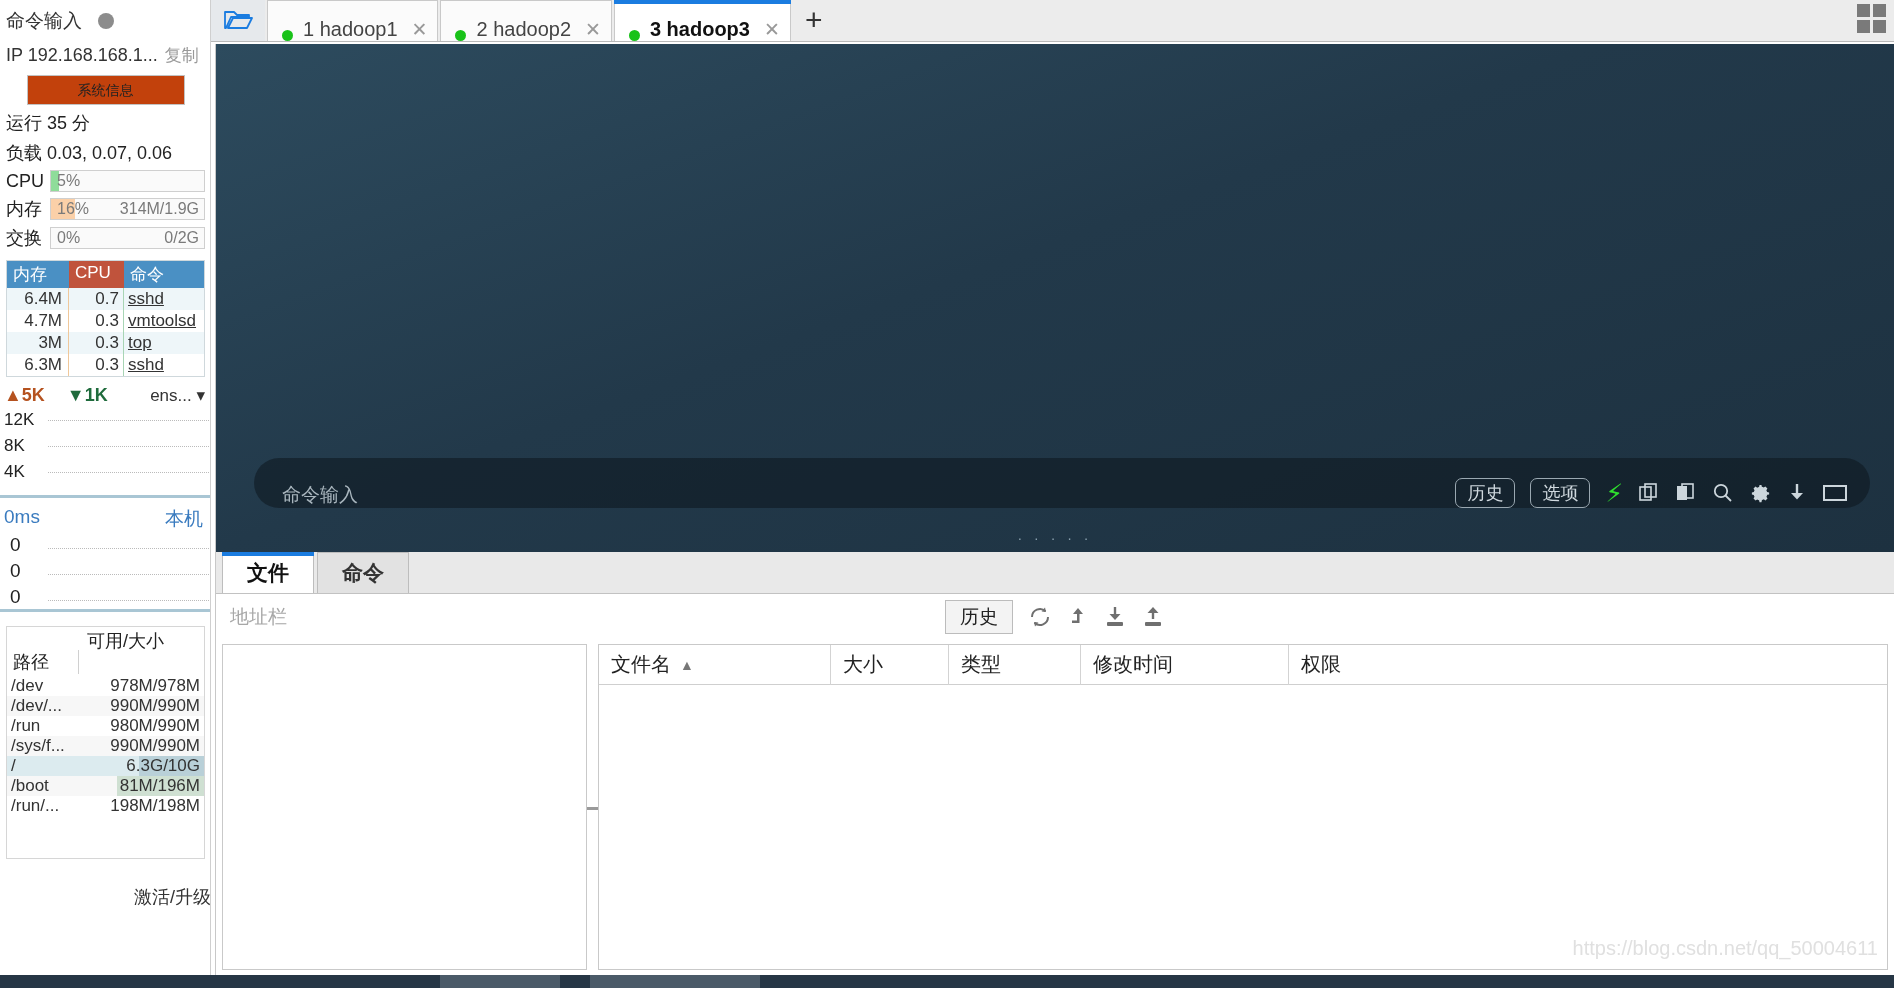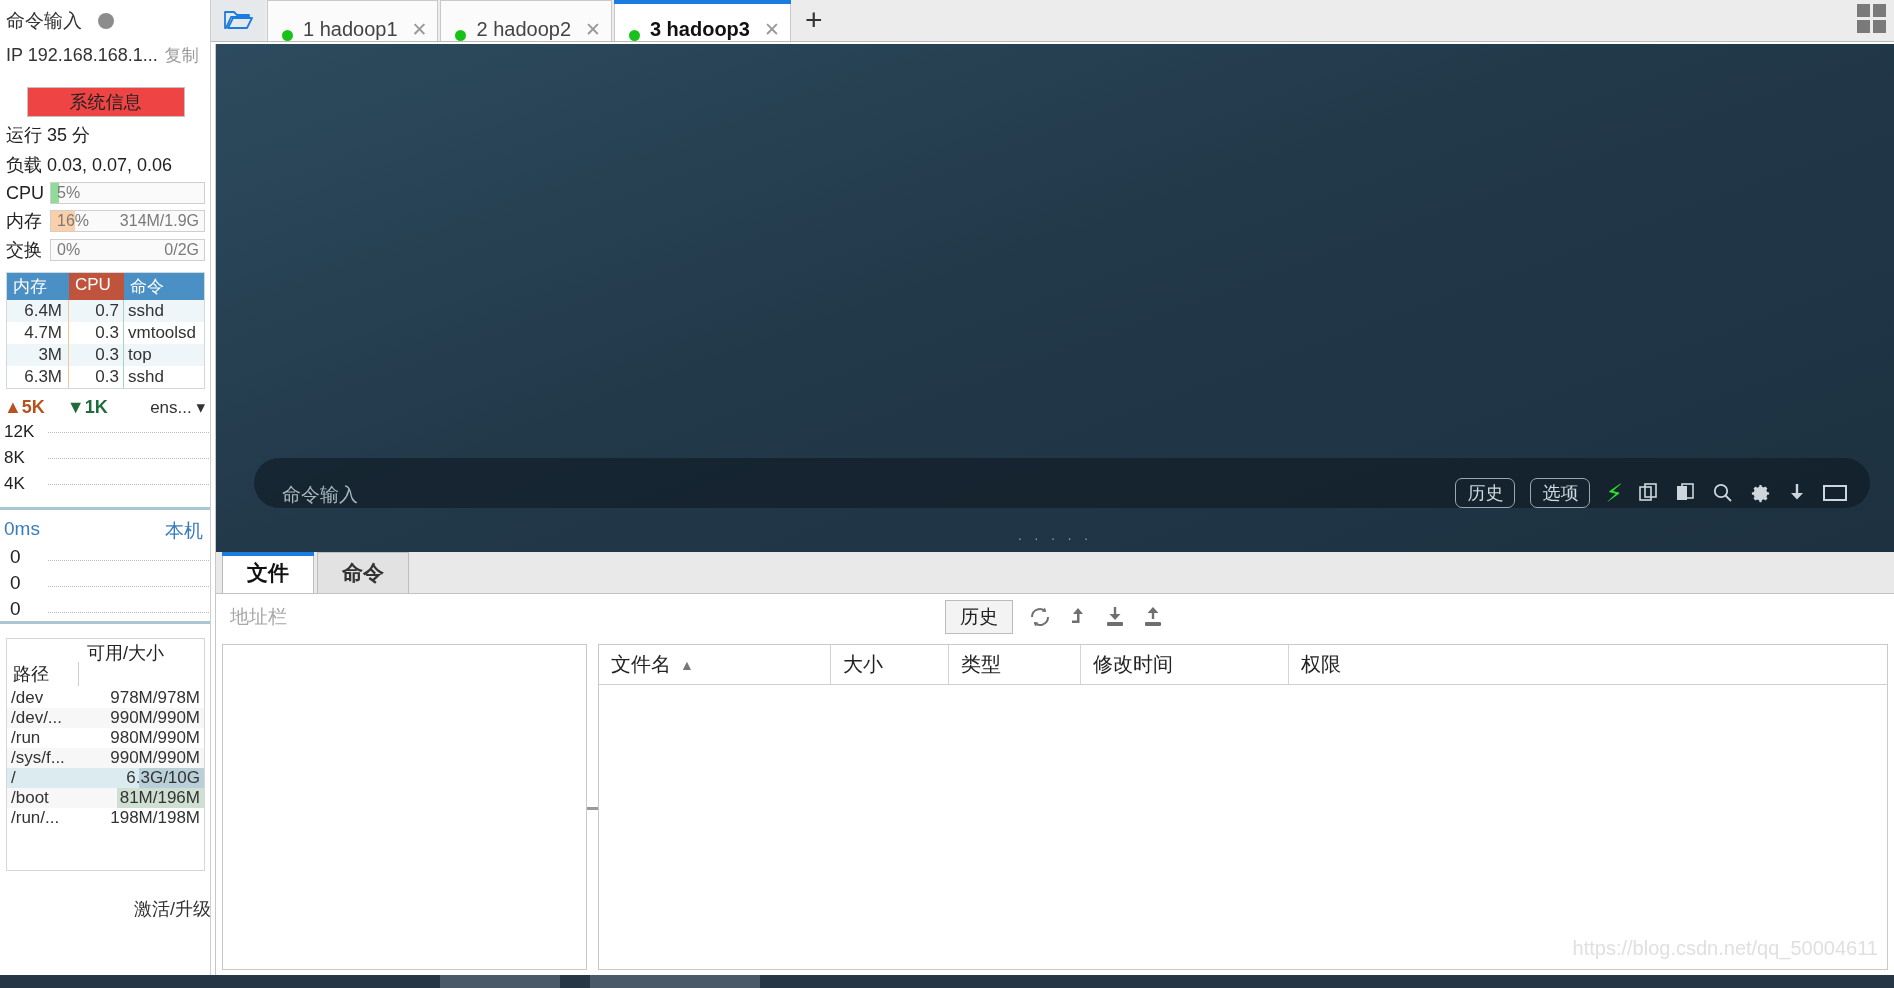--- a/index.html
+++ b/index.html
@@ -11,22 +11,22 @@
   .sidebar{ position:absolute; left:0; top:0; width:211px; height:988px;
      background:#fff; font-size:17px; color:#222; }
   .sb-row{ display:flex; align-items:center; }
   .sync-row{ padding:8px 0 4px 6px; }
   .sync-label{ font-size:19px; color:#333; }
   .sync-dot{ width:16px; height:16px; border-radius:50%; background:#8c8c8c;
       display:inline-block; margin-left:16px; }
   .ip-row{ padding:6px 0 4px 6px; display:flex; align-items:baseline; }
   .ip-text{ font-size:18px; color:#333; white-space:nowrap; }
   .ip-copy{ font-size:17px; color:#999; margin-left:7px; }
-  .sysinfo-btn{ display:block; margin:16px auto 0 auto; width:158px; height:30px;
-     background:#ef4444; border:1px solid #c2c2c2; font-size:18px; color:#222;
+  .sysinfo-btn{ display:block; margin:4px auto 0 auto; width:158px; height:30px;
+     background:#c2410c; border:1px solid #c2c2c2; font-size:14px; color:#222;
      text-align:center; line-height:28px; font-family:"Liberation Sans",sans-serif; }
   .uptime-row,.load-row{ padding:6px 0 0 6px; font-size:18px; color:#222; }
 
   .meter-row{ display:flex; align-items:center; padding:5px 6px 0 6px; }
   .meter-label{ width:44px; font-size:18px; color:#222; flex:0 0 auto; }
   .meter{ position:relative; flex:1 1 auto; height:22px; border:1px solid #cfcfcf;
      background:#fafafa; overflow:hidden; }
   .meter-fill{ position:absolute; left:0; top:0; bottom:0; }
   .meter-txt{ position:relative; z-index:2; font-size:16px; color:#7a7a7a;
      line-height:20px; padding-left:6px; }
@@ -40,21 +40,21 @@
   .ph-mem{ background:#4a90c4; width:62px; }
   .ph-cpu{ background:#c0533c; width:55px; text-align:left;}
   .ph-cmd{ background:#4a90c4; flex:1; }
   .proc-row{ display:flex; font-size:17px; color:#333; }
   .proc-row:nth-child(odd){ background:#eef6f9; }
   .proc-row:nth-child(even){ background:#ffffff; }
   .pr-mem{ width:62px; text-align:right; padding:1px 6px 1px 0;
      border-right:1px solid #f0c89a; }
   .pr-cpu{ width:55px; text-align:right; padding:1px 4px 1px 0;
      border-right:1px solid #a8d5b5; }
-  .pr-cmd{ flex:1; padding:1px 0 1px 4px; overflow:hidden; white-space:nowrap; }
+  .pr-cmd{ flex:1; padding:1px 0 1px 4px; overflow:hidden; white-space:nowrap;text-decoration:underline; }
 
   
   .net-hdr{ display:flex; align-items:center; padding:8px 6px 2px 4px; font-size:18px; }
   .net-up{ color:#b5521f; font-weight:bold; }
   .net-dn{ color:#1f6b3c; font-weight:bold; margin-left:22px; }
   .net-if{ margin-left:auto; color:#333; font-size:17px; }
   .net-graph{ position:relative; height:90px; margin:0 0 0 0; border-bottom:3px solid #a9c6d4; }
   .net-y{ position:absolute; left:4px; font-size:17px; color:#222; }
   .gridline{ position:absolute; left:48px; right:0; height:0; border-top:1px dotted #bbb; }
   .bars{ position:absolute; left:150px; right:0; bottom:0; top:0; display:flex;

